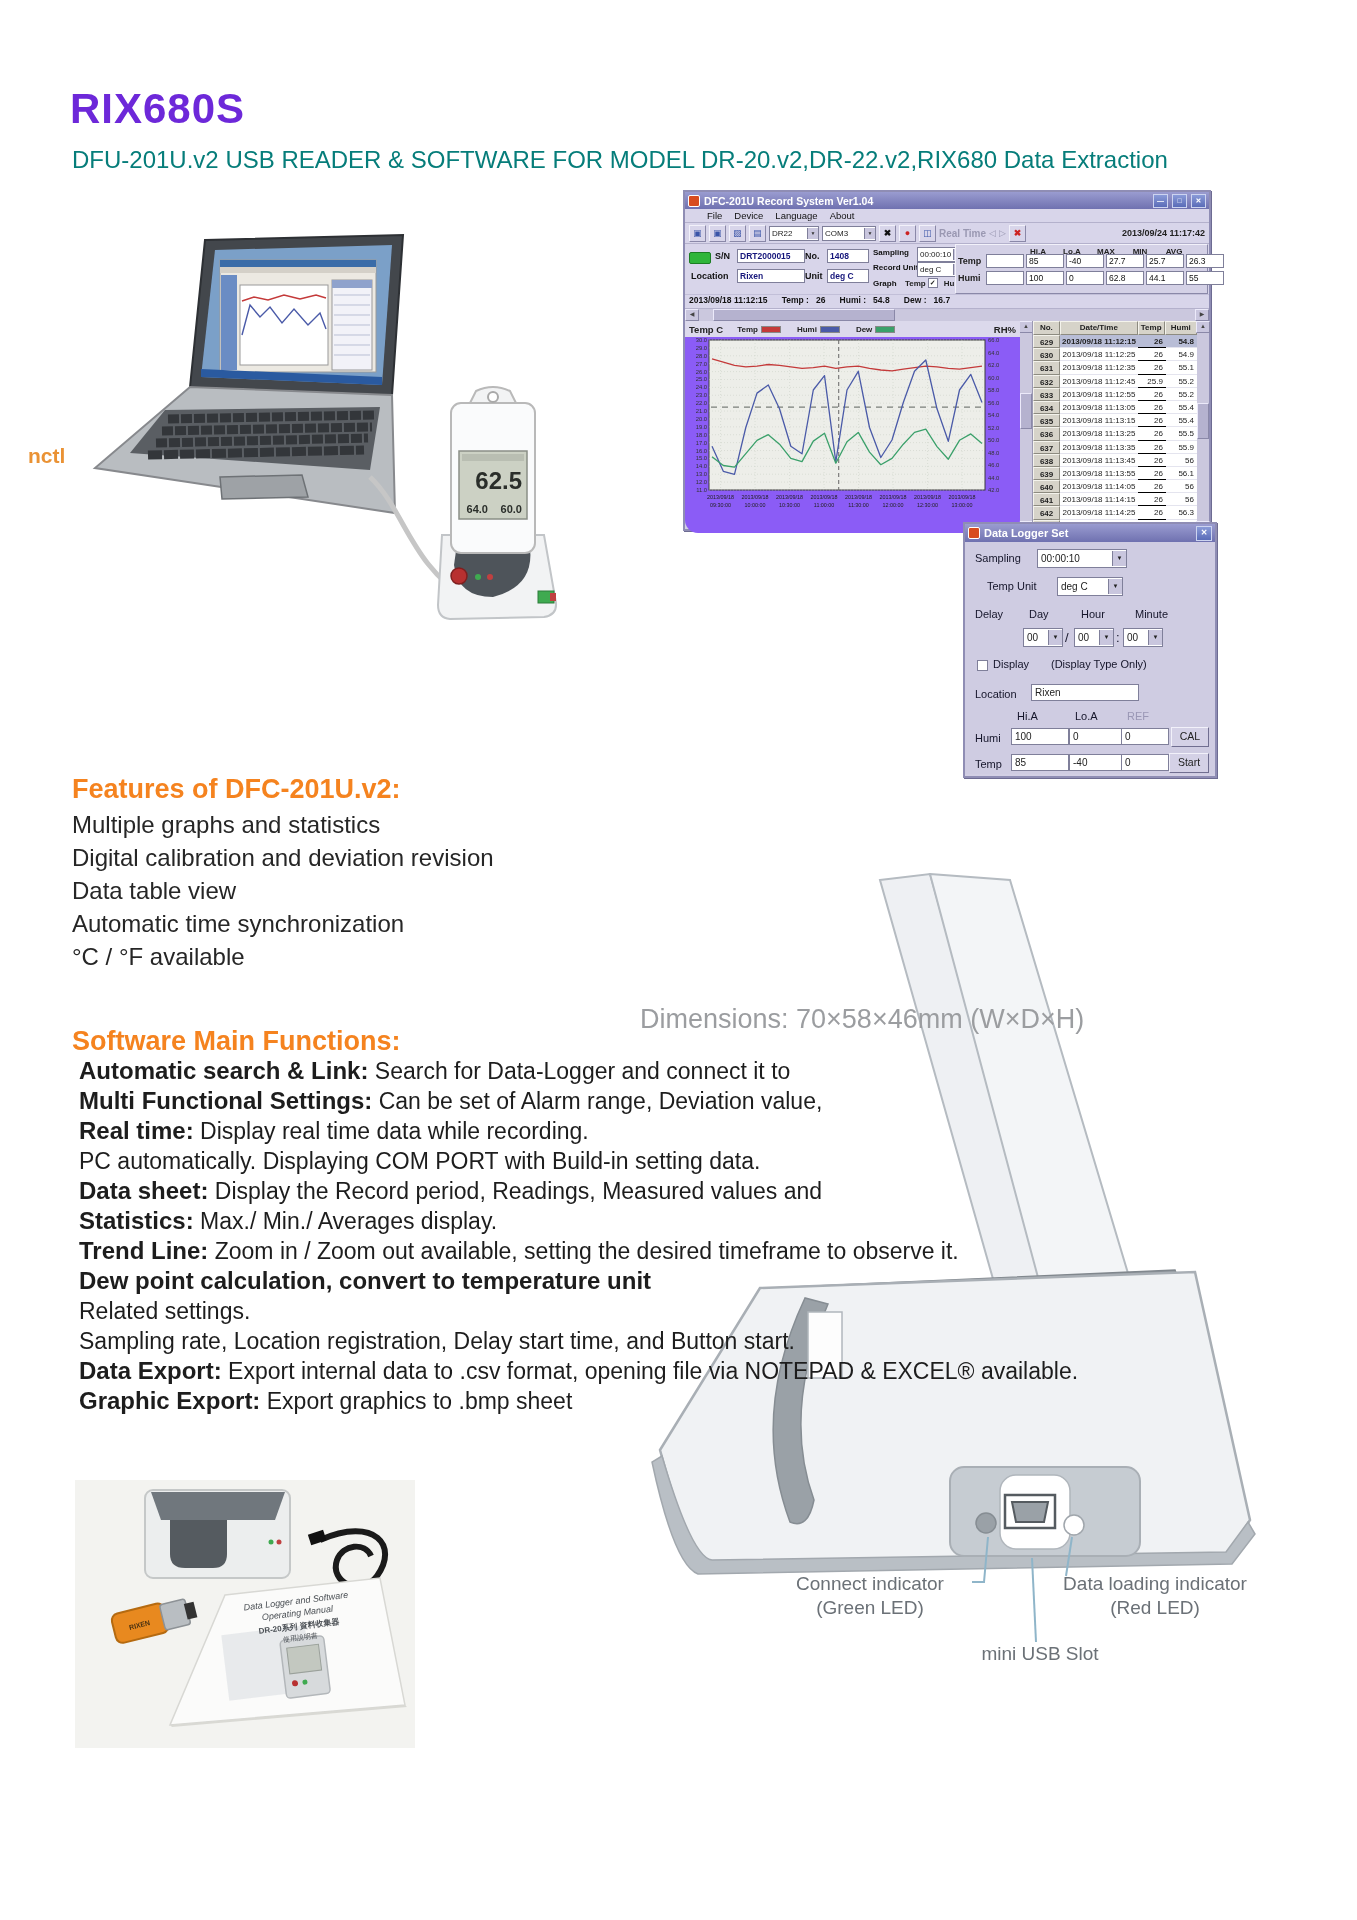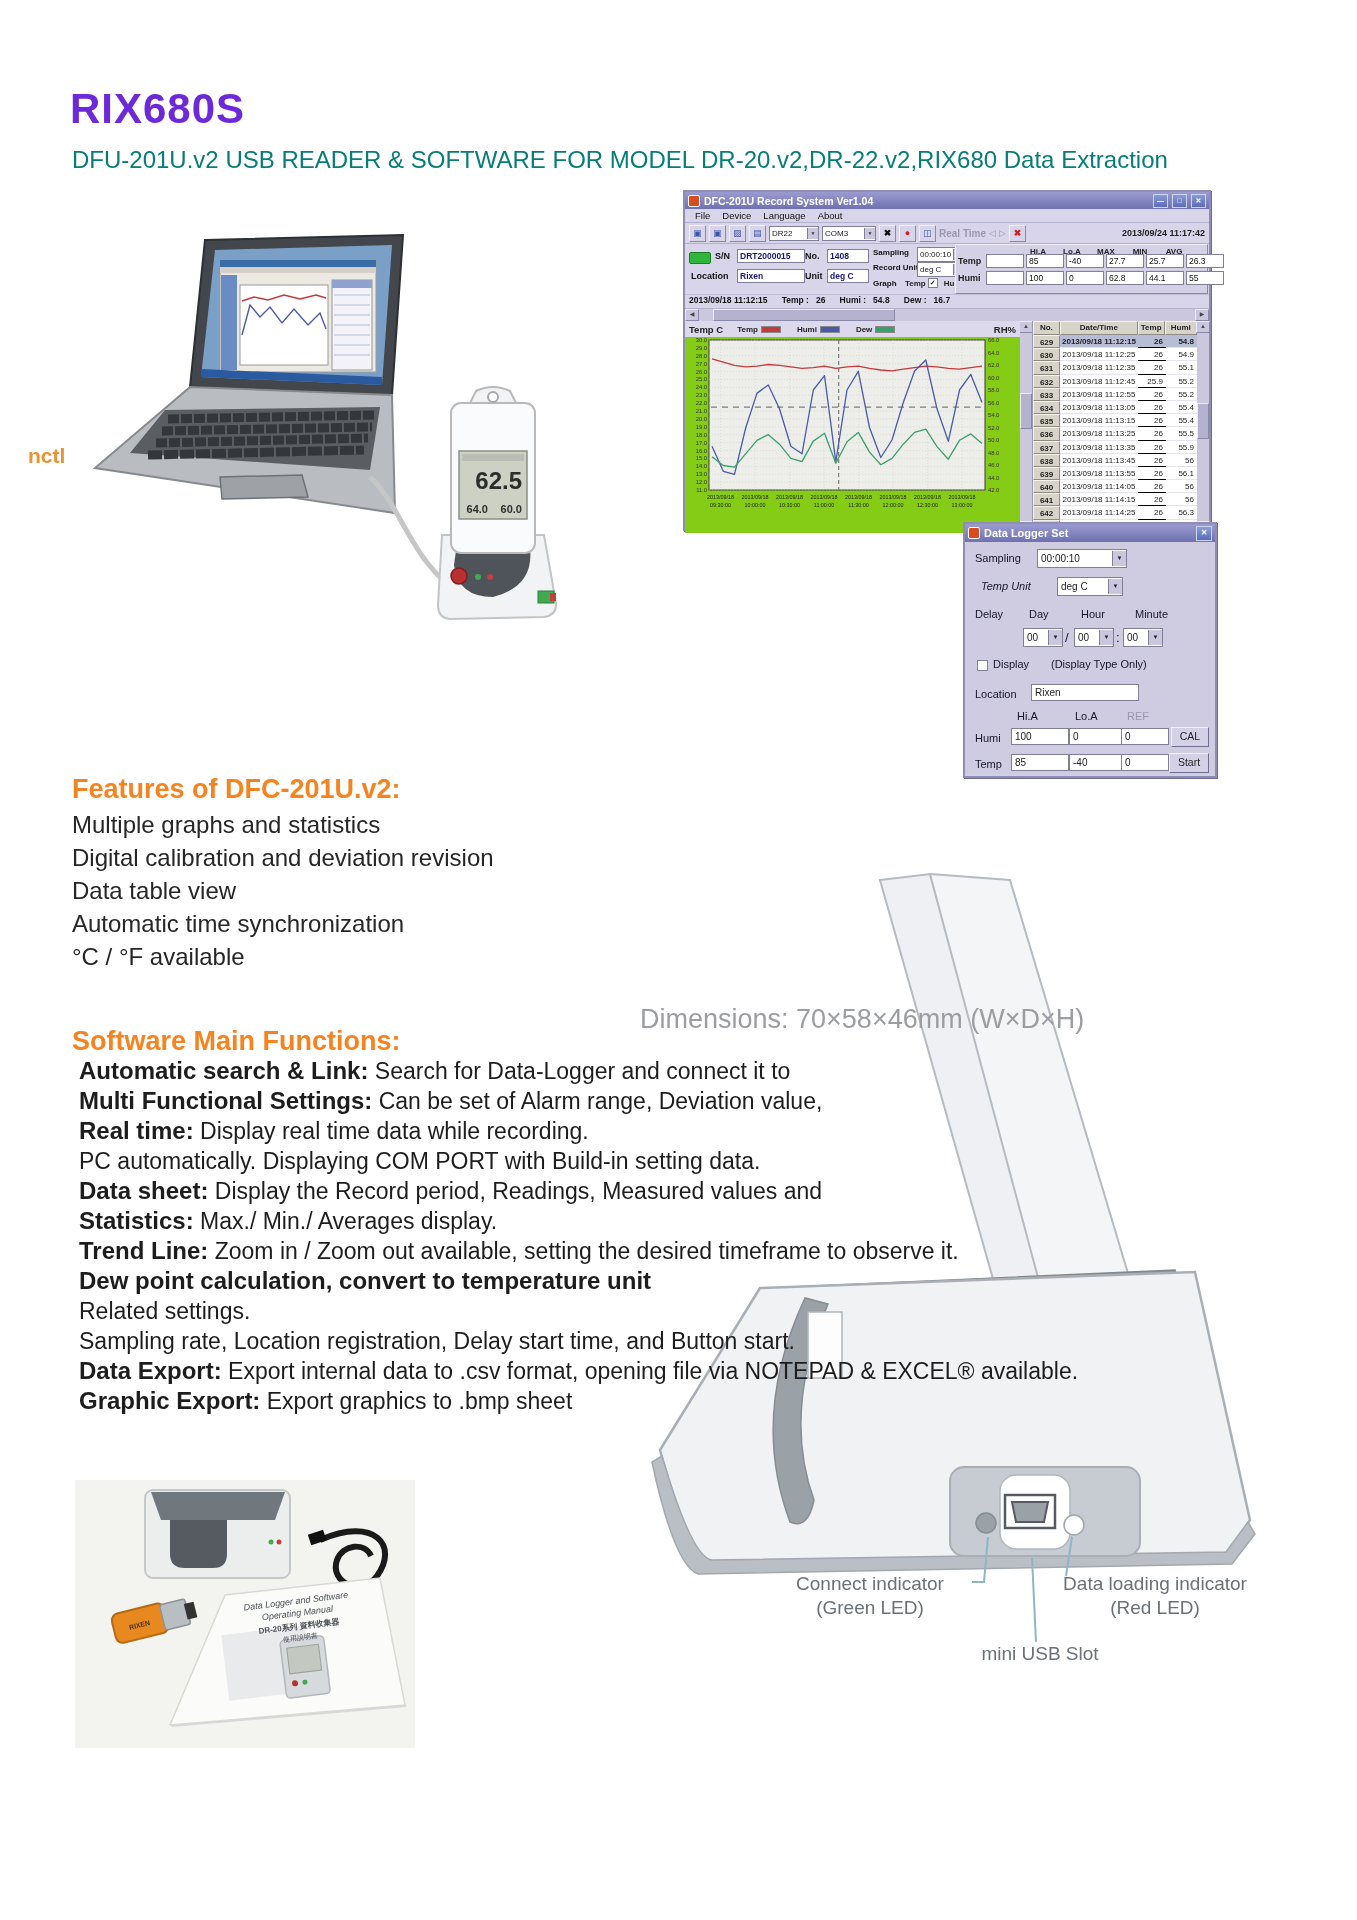--- a/index.html
+++ b/index.html
@@ -19,21 +19,21 @@
 
   
   .win{background:#d2cfe4;border:2px solid #8f8db4;box-shadow:1px 1px 0 #6d6b92;z-index:3;}
   .tbar{height:17px;background:linear-gradient(180deg,#9a9cd0,#6f71b0);display:flex;align-items:center;
         color:#fff;font-size:10.5px;font-weight:bold;padding:0 3px;gap:4px;}
   .tbar .sp{flex:1;}
   .wbtn{width:13px;height:12px;background:linear-gradient(#8a9bd8,#5a6cb8);border:1px solid #cdd4f0;
         color:#fff;font-size:7px;line-height:11px;text-align:center;}
   .appico{width:10px;height:10px;background:#d84c1e;border-radius:2px;border:1px solid #fff;}
   .menubar{height:13px;background:#d8d5ea;border-bottom:1px solid #b4b1cc;display:flex;gap:12px;
-        font-size:9.5px;align-items:center;padding-left:10px;color:#111;}
+        font-size:9.5px;align-items:center;padding-left:22px;color:#111;}
   .toolbar{height:20px;background:#d8d5ea;display:flex;align-items:center;gap:3px;padding:0 4px;
         border-bottom:1px solid #b4b1cc;font-size:9px;}
   .ticon{width:15px;height:15px;background:#d8d5ea;border:1px solid;border-color:#f2f1fa #8a88a8 #8a88a8 #f2f1fa;
         font-size:9px;line-height:14px;text-align:center;color:#3b55a8;}
   .cmb{display:flex;background:#fff;border:1px solid #7f7f9a;height:13px;font-size:8px;align-items:center;}
   .cmb .v{padding:0 2px;white-space:nowrap;overflow:hidden;}
   .cmb .b{margin-left:auto;width:10px;height:11px;background:#c9c6de;border-left:1px solid #7f7f9a;
         font-size:5px;line-height:11px;text-align:center;color:#333;}
   .gray{color:#9a98b2;}
   .red{color:#c22;}
@@ -52,21 +52,21 @@
   .strow{position:absolute;display:flex;gap:0;}
   .strow .slab{width:28px;font-size:9px;font-weight:bold;padding-top:2px;}
   .strow .fld{width:32px;height:12px;margin-right:2px;color:#111;font-weight:normal;}
   .statusrow{height:13px;background:#d8d5ea;font-size:8.5px;font-weight:bold;white-space:pre;
         padding-left:4px;border-top:1px solid #c2bfd8;color:#111;}
   .hscroll{height:12px;background:#cbc8de;display:flex;border-top:1px solid #b4b1cc;}
   .hthumb{width:180px;height:10px;background:#b5b2cf;border:1px solid;border-color:#eceafa #8a88a8 #8a88a8 #eceafa;margin:0 0 0 14px;}
   .sbtn{width:12px;height:10px;background:#c9c6de;border:1px solid;border-color:#eceafa #8a88a8 #8a88a8 #eceafa;
         font-size:6px;line-height:9px;text-align:center;color:#444;}
   .contentrow{display:flex;height:212px;}
-  .chartpane{width:335px;background:#84cc16;position:relative;}
+  .chartpane{width:335px;background:#8b5cf6;position:relative;border-radius:13px;}
   .legendrow{height:16px;display:flex;align-items:center;font-size:9.5px;font-weight:bold;gap:14px;padding:0 4px;background:#dcd9ec;}
   .lgnd{display:flex;align-items:center;gap:3px;font-size:8px;}
   .lgsw{width:18px;height:5px;display:inline-block;border:1px solid #888;}
   .vscroll{width:12px;background:#cbc8de;display:flex;flex-direction:column;align-items:center;}
   .vthumb{width:10px;height:34px;background:#b5b2cf;border:1px solid;border-color:#eceafa #8a88a8 #8a88a8 #eceafa;}
   .datatable{width:164px;background:#fff;font-size:8px;display:flex;flex-direction:column;border-left:1px solid #9a98b2;}
   .thead{display:flex;height:14px;background:#d6d3c9;font-weight:bold;}
   .thead span{border:1px solid;border-color:#f4f3ec #8d8b80 #8d8b80 #f4f3ec;text-align:center;line-height:12px;}
   .thead span:nth-child(1){width:26px;}
   .thead span:nth-child(2){width:80px;}
@@ -519,21 +519,21 @@
       <span>Data Logger Set</span>
       <span class="sp"></span>
       <div class="wbtn" style="width:14px;height:13px;font-size:8px;line-height:12px;">✕</div>
     </div>
     <div class="dlg-body">
       <span class="dlbl" style="left:10px;top:10px;">Sampling</span>
       <div class="dcmb" style="left:72px;top:7px;width:88px;">
         <span class="v">00:00:10</span>
           <span class="b">▼</span>
       </div>
-      <span class="dlbl" style="left:16px;top:38px;font-style:italic;">Temp Unit</span>
+      <span class="dlbl" style="left:22px;top:38px;">Temp Unit</span>
       <div class="dcmb" style="left:92px;top:35px;width:64px;">
         <span class="v">deg C</span>
           <span class="b">▼</span>
       </div>
       <span class="dlbl" style="left:10px;top:66px;">Delay</span>
       <span class="dlbl" style="left:64px;top:66px;">Day</span>
       <span class="dlbl" style="left:116px;top:66px;">Hour</span>
       <span class="dlbl" style="left:170px;top:66px;">Minute</span>
       <div class="dcmb" style="left:58px;top:86px;width:38px;">
         <span class="v">00</span>

